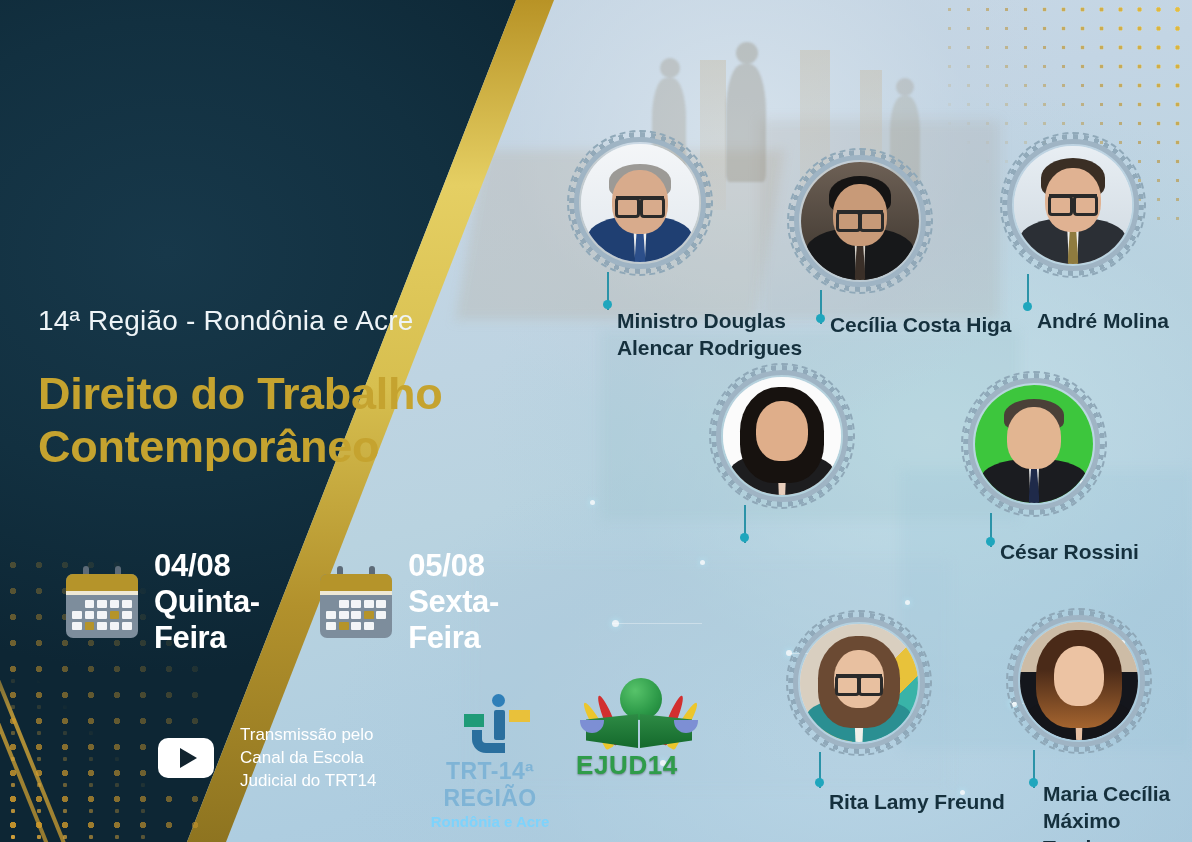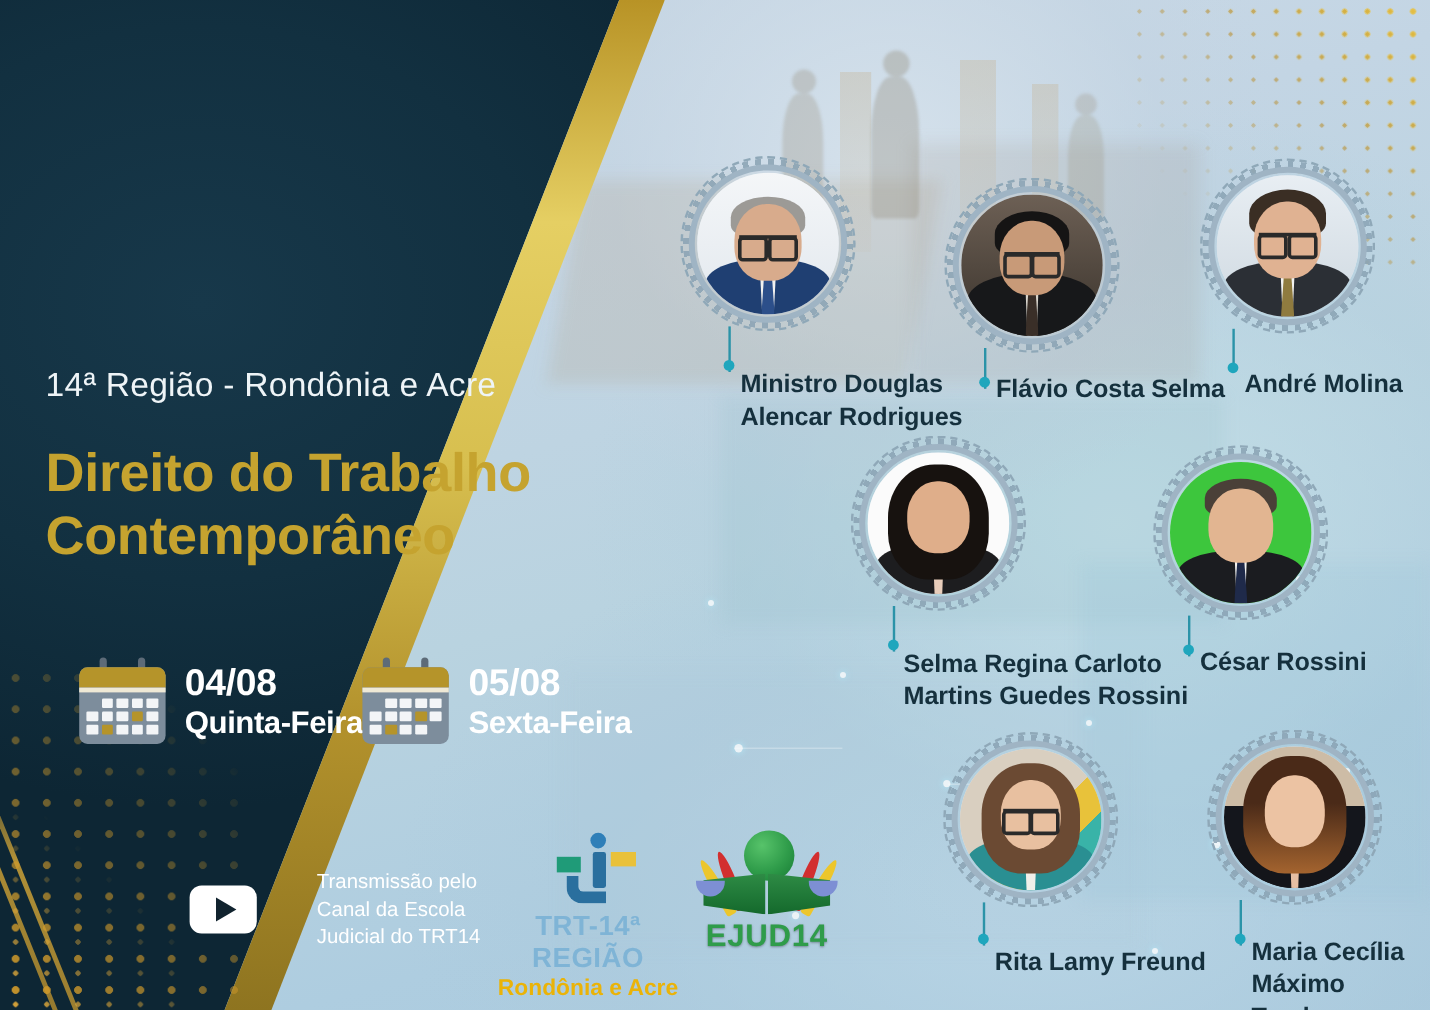--- a/index.html
+++ b/index.html
@@ -201,21 +201,21 @@
     display:grid;
     grid-template-columns:repeat(5, 1fr);
     gap:2.6px;
   }
   .cal-cell { height:8.4px; background:#f3f5f7; border-radius:1px; }
   .cal-cell.gold { background:#b5942a; }
   .cal-cell.off { background:transparent; }
 
   .date-text { color:#ffffff; font-weight:bold; line-height:1.16; }
   .date-day { font-size:31px; letter-spacing:-.2px; }
-  .date-week { font-size:26px; letter-spacing:-.4px; }
+  .date-week { font-size:31px; letter-spacing:-.4px; }
 
   
   .footer { position:absolute; left:158px; top:724px; display:flex; align-items:center; gap:26px; }
 
   .yt-badge {
     width:56px; height:40px;
     background:#ffffff;
     border-radius:10px;
     display:flex; align-items:center; justify-content:center;
     flex:none;
@@ -226,36 +226,35 @@
     border-top:10px solid transparent;
     border-bottom:10px solid transparent;
     margin-left:4px;
   }
 
   .broadcast-text {
     color:#ffffff;
     font-size:17px;
     line-height:1.34;
     white-space:pre-line;
-    margin-left:24px;
   }
 
   
   .trt-logo { position:absolute; left:400px; top:694px; width:180px; text-align:center; }
   .trt-mark { position:relative; width:72px; height:62px; margin:0 auto 2px; }
   .trt-dot   { position:absolute; left:38px; top:0;  width:13px; height:13px; border-radius:50%; background:#2f7fb8; }
   .trt-jbar  { position:absolute; left:40px; top:16px; width:11px; height:30px; background:#2a6f9e; border-radius:2px; }
   .trt-jhook { position:absolute; left:18px; top:36px; width:33px; height:23px; border:10px solid #2a6f9e; border-top:none; border-right:none; border-radius:0 0 0 14px; }
   .trt-green { position:absolute; left:10px; top:20px; width:20px; height:13px; background:#1f9b78; }
   .trt-yellow{ position:absolute; left:55px; top:16px; width:21px; height:12px; background:#e9c13a; }
   .trt-name  { color:#7fb4d6; font-size:23px; font-weight:bold; letter-spacing:.4px; }
-  .trt-sub   { color:#eab308; font-size:19px; font-weight:bold; margin-top:1px; }
-
-  
-  .ejud-logo { position:absolute; left:576px; top:690px; width:126px; text-align:center; }
+  .trt-sub   { color:#7dd3fc; font-size:15px; font-weight:bold; margin-top:1px; }
+
+  
+  .ejud-logo { position:absolute; left:576px; top:676px; width:126px; }
   .ejud-mark { position:relative; width:126px; height:78px; margin:0 auto; }
   .ejud-sphere {
     position:absolute; left:44px; top:2px; width:42px; height:42px; border-radius:50%;
     background:radial-gradient(circle at 36% 30%, #57c36a 0%, #2f9c4a 55%, #167a33 100%);
   }
   .ejud-book-l, .ejud-book-r {
     position:absolute; top:38px; width:52px; height:34px;
     background:linear-gradient(180deg,#2e8b45,#14692c);
   }
   .ejud-book-l { left:10px; clip-path:polygon(0 16%, 100% 0, 100% 100%, 0 78%); }
@@ -569,21 +568,21 @@
         <div class="pt-head" style="top:22px; width:54px; height:62px; background:#c89a78;"></div>
         <div class="pt-glasses" style="top:48px; width:46px;"></div>
       </div>
     </div>
     <div class="ring-ticks"></div>
     <div class="ring-mid"></div>
     <div class="ring-outer"></div>
   </div>
   <div class="conn" style="left:820px; top:290px; height:34px;"></div>
   <div class="conn-dot" style="left:816px; top:314px;"></div>
-  <div class="sp-name" style="left:830px; top:312px;">Flávio Costa Selma</div>
+  <div class="sp-name" style="left:830px; top:312px;">Cecília Costa Higa</div>
 
   <div class="speaker" style="left:1000px; top:132px; width:146px; height:146px;">
     <div class="photo">
       <div class="pt">
         <div class="pt-bg" style="background:linear-gradient(180deg,#e8eef3,#cfd9e1);"></div>
         <div class="pt-body" style="width:106px; height:46px; background:#2b2f35;"></div>
         <div class="pt-shirt" style="width:52px; height:46px;"></div>
         <div class="pt-tie" style="height:38px; background:#8f7b3f;"></div>
         <div class="pt-hair" style="top:12px; width:64px; height:40px; background:#3a2e24;"></div>
         <div class="pt-head" style="top:22px; width:56px; height:64px; background:#e0b292;"></div>
@@ -607,22 +606,20 @@
         <div class="pt-hair-long" style="top:10px; width:84px; height:96px; background:#17120f;"></div>
         <div class="pt-head" style="top:24px; width:52px; height:60px; background:#dfae8a;"></div>
       </div>
     </div>
     <div class="ring-ticks"></div>
     <div class="ring-mid"></div>
     <div class="ring-outer"></div>
   </div>
   <div class="conn" style="left:744px; top:505px; height:38px;"></div>
   <div class="conn-dot" style="left:740px; top:533px;"></div>
-  <div class="sp-name" style="left:753px; top:541px;">Selma Regina Carloto
-Martins Guedes Rossini</div>
 
   <div class="speaker" style="left:961px; top:371px; width:146px; height:146px;">
     <div class="photo">
       <div class="pt">
         <div class="pt-bg" style="background:#3dc63d;"></div>
         <div class="pt-body" style="width:106px; height:44px; background:#1b1c20;"></div>
         <div class="pt-shirt" style="width:44px; height:44px;"></div>
         <div class="pt-tie" style="height:36px; background:#1f2a4a;"></div>
         <div class="pt-hair" style="top:14px; width:60px; height:32px; background:#4a4038;"></div>
         <div class="pt-head" style="top:22px; width:54px; height:62px; background:#e2b591;"></div>

